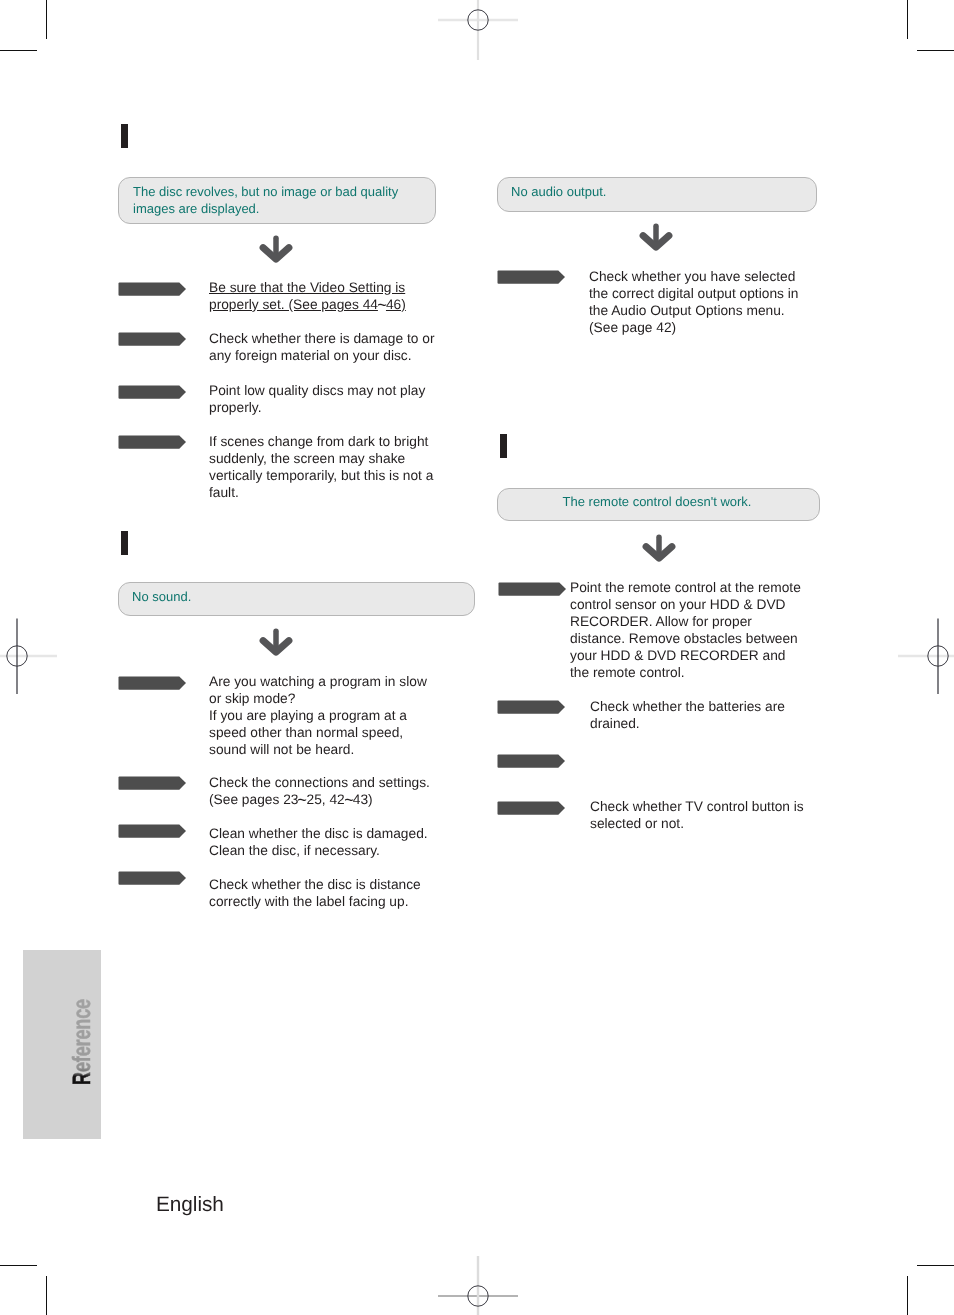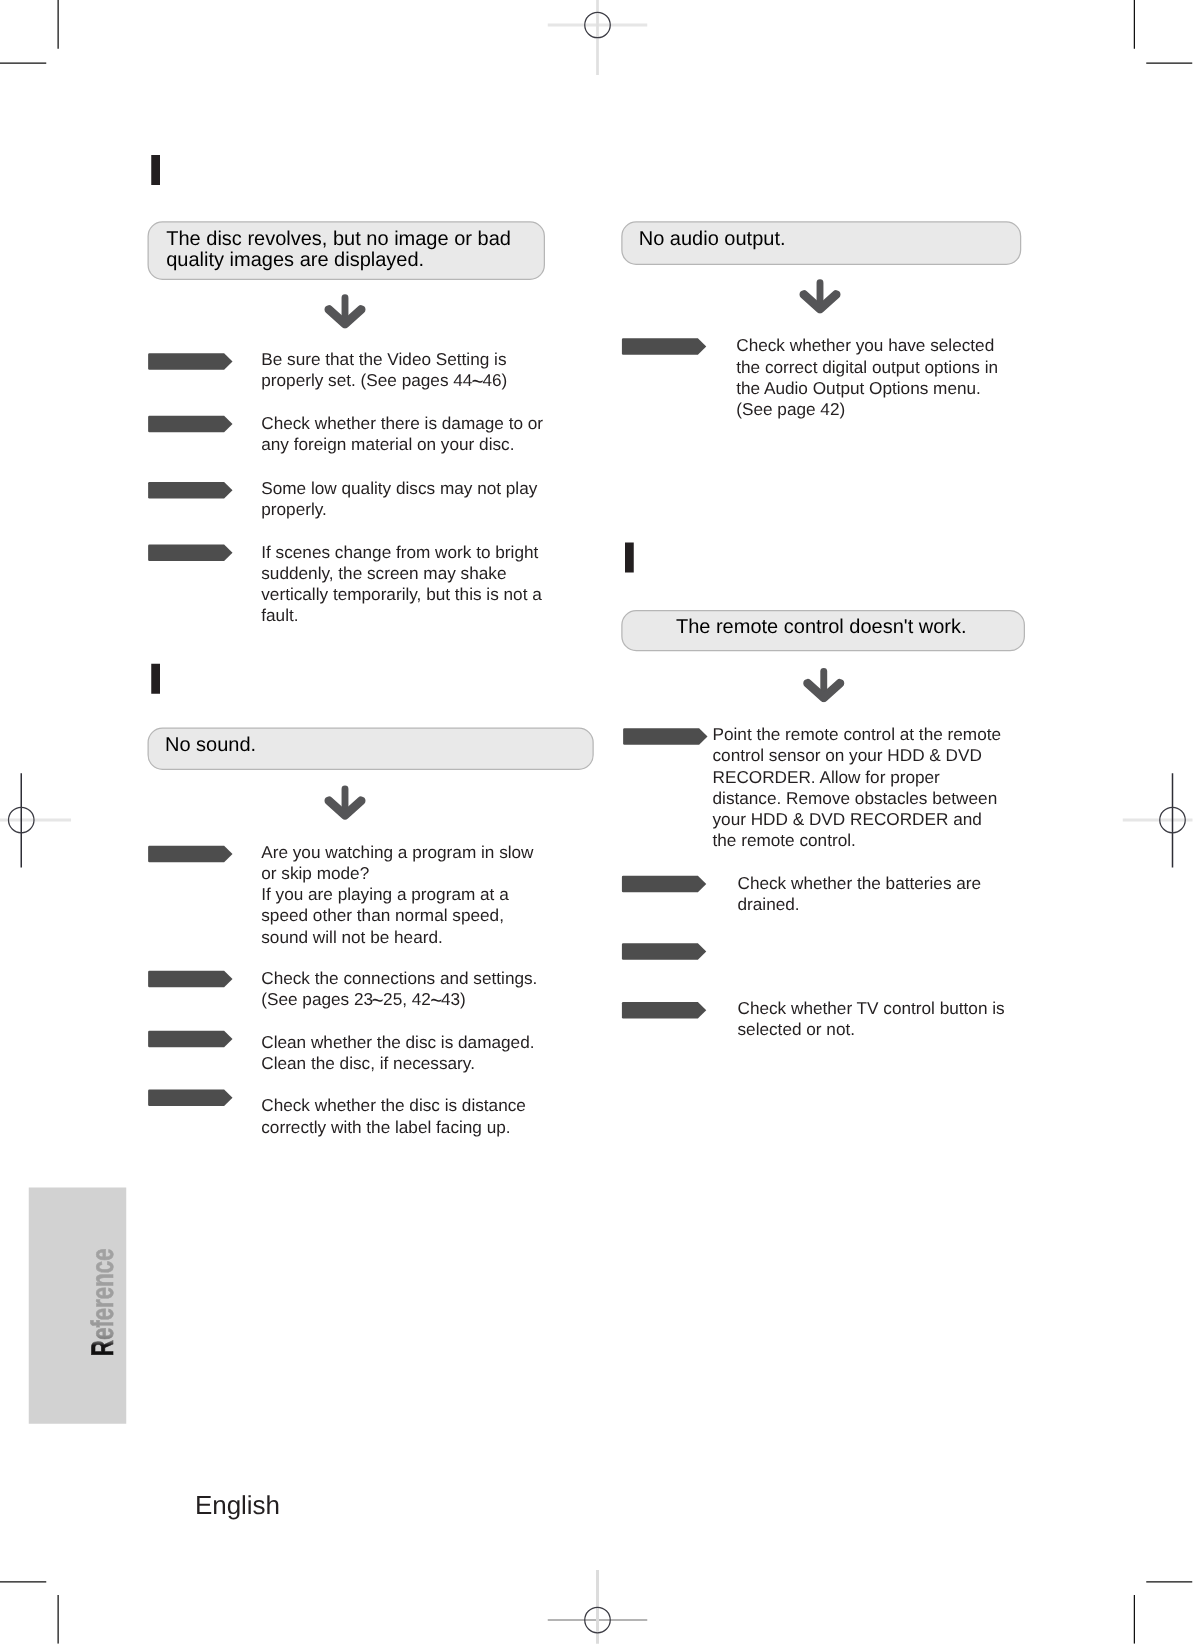--- a/index.html
+++ b/index.html
@@ -13,21 +13,21 @@
   .cropline{position:absolute;background:#111;}
   .reg{position:absolute;width:22px;height:22px;}
   .reg svg{display:block;}
 
   
   .secbar{position:absolute;width:7px;height:24px;background:#231f20;}
 
   
   .qbox{position:absolute;box-sizing:border-box;background:#e9e9e9;
         border:1.1px solid #b6b6b6;border-radius:12px;}
-  .qtxt{position:absolute;color:#000000;font-size:16px;line-height:16.9px;}
+  .qtxt{position:absolute;color:#0f766e;font-size:13px;line-height:16.9px;}
 
   
   .darrow{position:absolute;}
 
   
   .bul{position:absolute;}
 
   
   .atxt{position:absolute;color:#231f20;font-size:13.76px;line-height:16.9px;
         white-space:pre-line;}
@@ -99,45 +99,45 @@
       <path d="M17 5.2 L17 21.8" fill="none" stroke="#555557" stroke-width="5.5" stroke-linecap="round"></path>
       <path d="M4.1 14.6 L17 26.2 L29.9 14.6" fill="none" stroke="#555557" stroke-width="7.0" stroke-linecap="round" stroke-linejoin="round"></path>
     </svg>
   </div>
 
   <div class="bul" style="left:118px;top:282px;width:69px;height:15px;">
     <svg width="69" height="15" viewBox="0 0 69 15">
         <path d="M0.5 1.6 Q0.5 0.6 1.5 0.6 H61.3 L68.0 7.1 L61.3 13.7 H1.5 Q0.5 13.7 0.5 12.7 Z" fill="#4d4d4d"></path>
       </svg>
   </div>
-  <div class="atxt" style="left:209px;top:280px;width:235px;">Be sure that the Video Setting is
+  <div class="atxt" style="left:209px;top:280px;width:235px;text-decoration:underline;">Be sure that the Video Setting is
 properly set. (See pages 44<span class="tilde">~</span>46)</div>
 
   <div class="bul" style="left:118px;top:332px;width:69px;height:15px;">
     <svg width="69" height="15" viewBox="0 0 69 15">
         <path d="M0.5 1.6 Q0.5 0.6 1.5 0.6 H61.3 L68.0 7.1 L61.3 13.7 H1.5 Q0.5 13.7 0.5 12.7 Z" fill="#4d4d4d"></path>
       </svg>
   </div>
   <div class="atxt" style="left:209px;top:331px;width:240px;">Check whether there is damage to or
 any foreign material on your disc.</div>
 
   <div class="bul" style="left:118px;top:385px;width:69px;height:15px;">
     <svg width="69" height="15" viewBox="0 0 69 15">
         <path d="M0.5 1.6 Q0.5 0.6 1.5 0.6 H61.3 L68.0 7.1 L61.3 13.7 H1.5 Q0.5 13.7 0.5 12.7 Z" fill="#4d4d4d"></path>
       </svg>
   </div>
-  <div class="atxt" style="left:209px;top:383px;width:240px;">Some low quality discs may not play
+  <div class="atxt" style="left:209px;top:383px;width:240px;">Point low quality discs may not play
 properly.</div>
 
   <div class="bul" style="left:118px;top:435px;width:69px;height:15px;">
     <svg width="69" height="15" viewBox="0 0 69 15">
         <path d="M0.5 1.6 Q0.5 0.6 1.5 0.6 H61.3 L68.0 7.1 L61.3 13.7 H1.5 Q0.5 13.7 0.5 12.7 Z" fill="#4d4d4d"></path>
       </svg>
   </div>
-  <div class="atxt" style="left:209px;top:434px;width:240px;">If scenes change from work to bright
+  <div class="atxt" style="left:209px;top:434px;width:240px;">If scenes change from dark to bright
 suddenly, the screen may shake
 vertically temporarily, but this is not a
 fault.</div>
 
   <div class="secbar" style="left:121px;top:531px;"></div>
 
   <div class="qbox" style="left:118px;top:582px;width:357px;height:34px;">
     <div class="qtxt" style="left:13px;top:6px;width:292px;">No sound.</div>
   </div>
 

